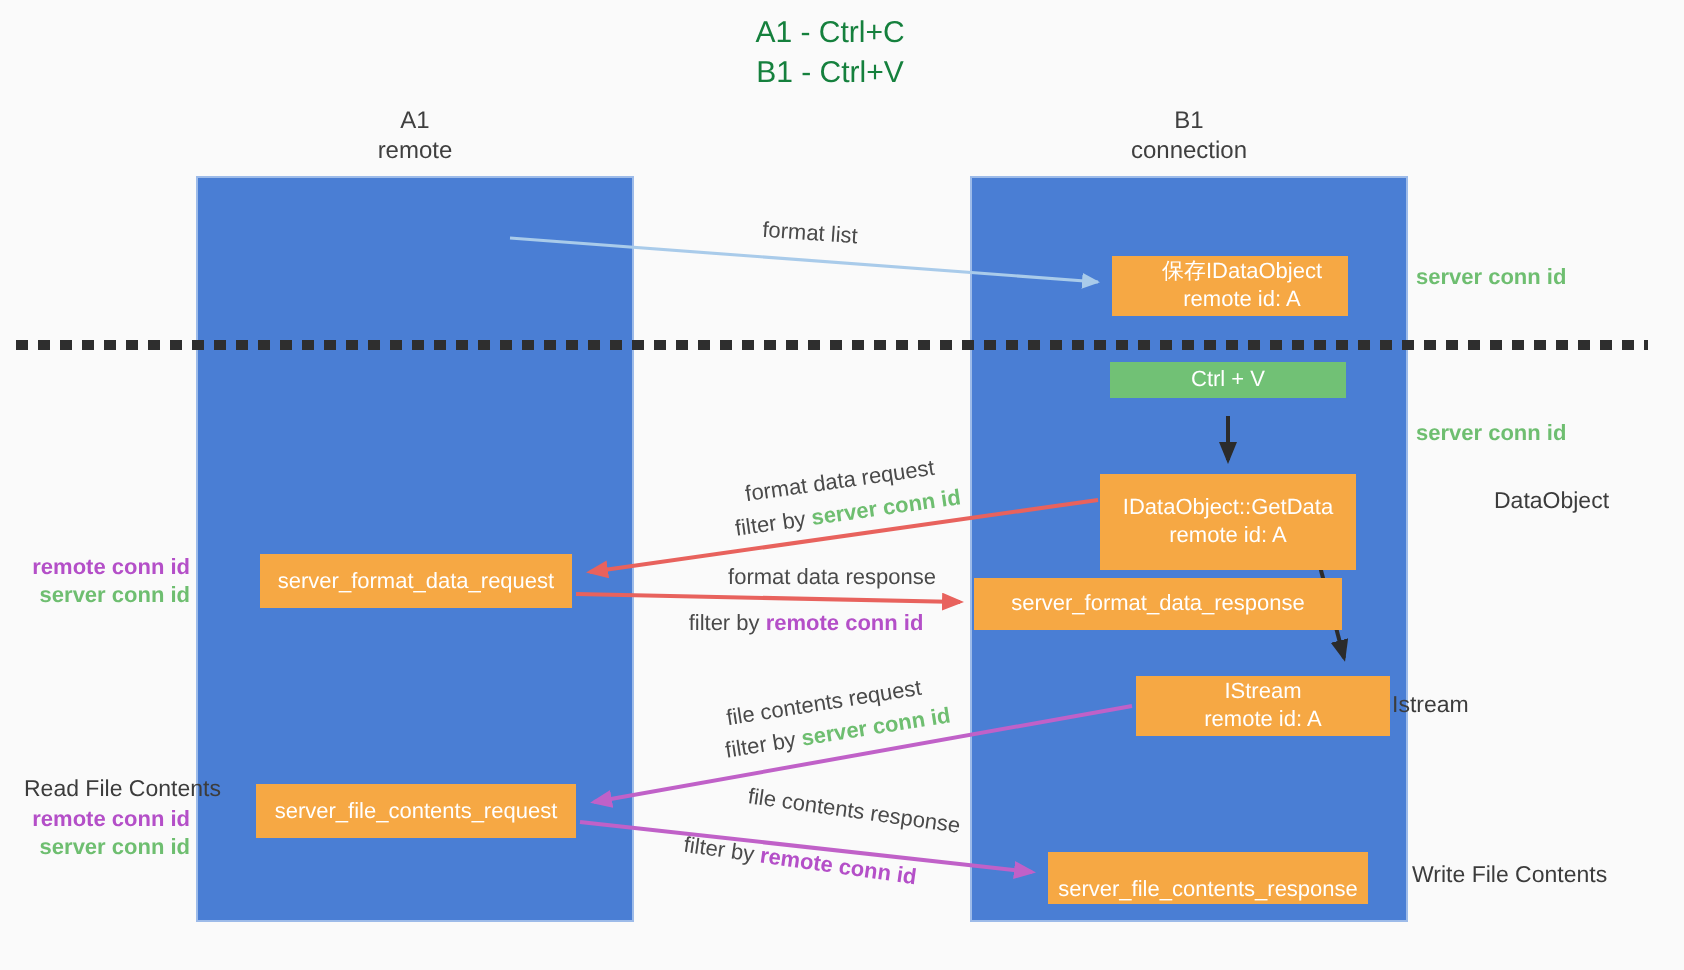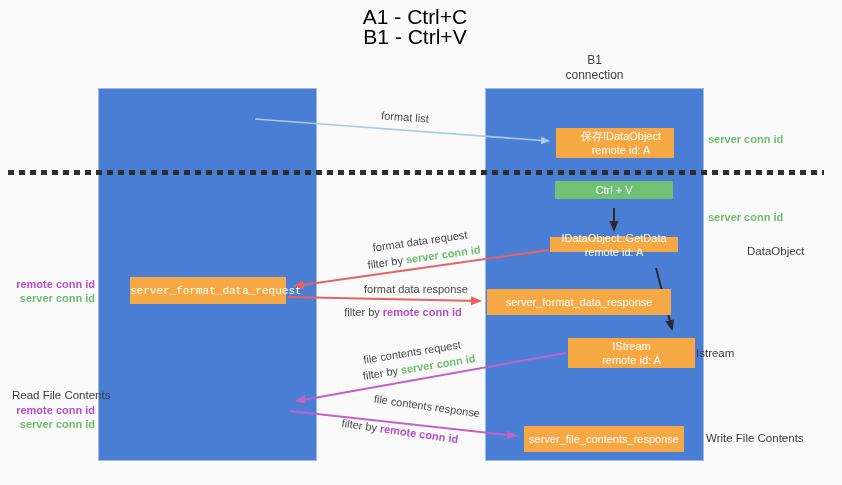--- a/index.html
+++ b/index.html
@@ -3,21 +3,21 @@
 <meta charset="utf-8">
 <style>
   html,body{margin:0;padding:0;}
   body{background:#f2f2f2;}
   #stage{
     position:relative;width:842px;height:485px;background:#fafafa;overflow:hidden;
     font-family:"Liberation Sans","DejaVu Sans",sans-serif;color:#3c3c3c;
   }
   .abs{position:absolute;}
   
-  .title{left:315px;top:7px;width:200px;text-align:center;font-size:21px;line-height:20px;color:#000000;}
+  .title{left:315px;top:7px;width:200px;text-align:center;font-size:15px;line-height:20px;color:#15803d;}
   
   .lane-header{top:53px;width:219px;text-align:center;font-size:12px;line-height:15px;color:#3f3f3f;}
   
   .lane{top:88px;width:219px;height:373px;background:#4a7ed4;border:1px solid #9dbbe9;box-sizing:border-box;z-index:1;}
   
   .dashline{left:8px;top:170px;width:816px;height:5px;z-index:2;
     background:repeating-linear-gradient(to right,#2e2e2e 0 6px,transparent 6px 11px);}
   
   svg.arrows{left:0;top:0;z-index:2;pointer-events:none;}
   
@@ -36,20 +36,24 @@
 </head>
 <body>
 
 <div id="stage">
 
   <div class="abs title">
     <div>A1 - Ctrl+C</div>
     <div>B1 - Ctrl+V</div>
   </div>
 
+  <div class="abs lane-header" style="left:98px;">
+    <div>A1</div>
+    <div>remote</div>
+  </div>
   <div class="abs lane-header" style="left:485px;">
     <div>B1</div>
     <div>connection</div>
   </div>
 
   <div class="abs lane" style="left:98px;"></div>
   <div class="abs lane" style="left:485px;"></div>
 
   <div class="abs dashline"></div>
 
@@ -80,40 +84,43 @@
 
   <div class="abs node orange" style="left:556px;top:128px;width:118px;height:30px;padding-left:12px;">
     <div>保存IDataObject</div>
     <div>remote id: A</div>
   </div>
 
   <div class="abs node green" style="left:555px;top:181px;width:118px;height:18px;">
     <div>Ctrl + V</div>
   </div>
 
-  <div class="abs node orange" style="left:550px;top:237px;width:128px;height:15px;">
+  <div class="abs node orange" style="left:550px;top:237px;width:128px;height:48px;">
     <div>IDataObject::GetData</div>
     <div>remote id: A</div>
   </div>
 
-  <div class="abs node orange" style="left:130px;top:277px;width:156px;height:27px;font-family:Liberation Mono, monospace;">
+  <div class="abs node orange" style="left:130px;top:277px;width:156px;height:27px;">
     <div>server_format_data_request</div>
   </div>
 
   <div class="abs node orange" style="left:487px;top:289px;width:184px;height:26px;">
     <div>server_format_data_response</div>
   </div>
 
   <div class="abs node orange" style="left:568px;top:338px;width:127px;height:30px;">
     <div>IStream</div>
     <div>remote id: A</div>
   </div>
 
+  <div class="abs node orange" style="left:128px;top:392px;width:160px;height:27px;">
+    <div>server_file_contents_request</div>
+  </div>
 
-  <div class="abs node orange" style="left:524px;top:426px;width:160px;height:26px;">
+  <div class="abs node orange" style="left:524px;top:426px;width:160px;height:26px;justify-content:flex-end;">
     <div>server_file_contents_response</div>
   </div>
 
   <div class="abs flow" style="left:405px;top:117px;transform:translate(-50%,-50%) rotate(4deg);">format list</div>
 
   <div class="abs flow" style="left:420px;top:241px;transform:translate(-50%,-50%) rotate(-8deg);">format data request</div>
   <div class="abs flow" style="left:424px;top:257px;transform:translate(-50%,-50%) rotate(-8deg);">
     <span>filter by</span>
     <span class="kw-green">server conn id</span>
   </div>

